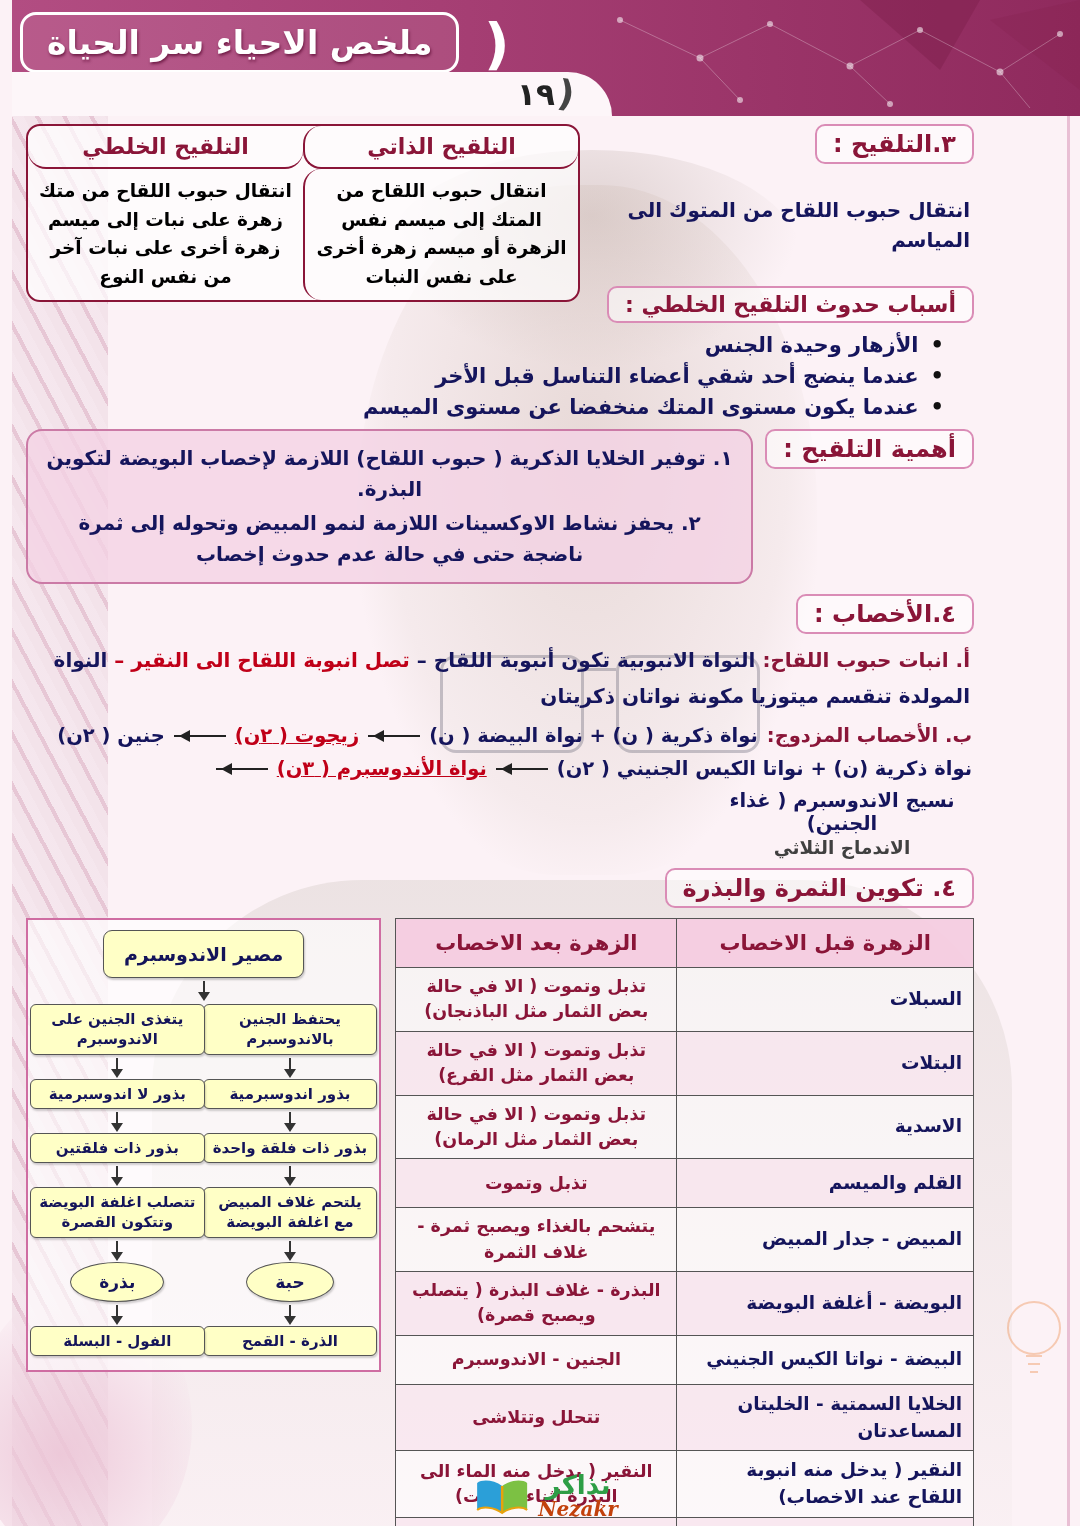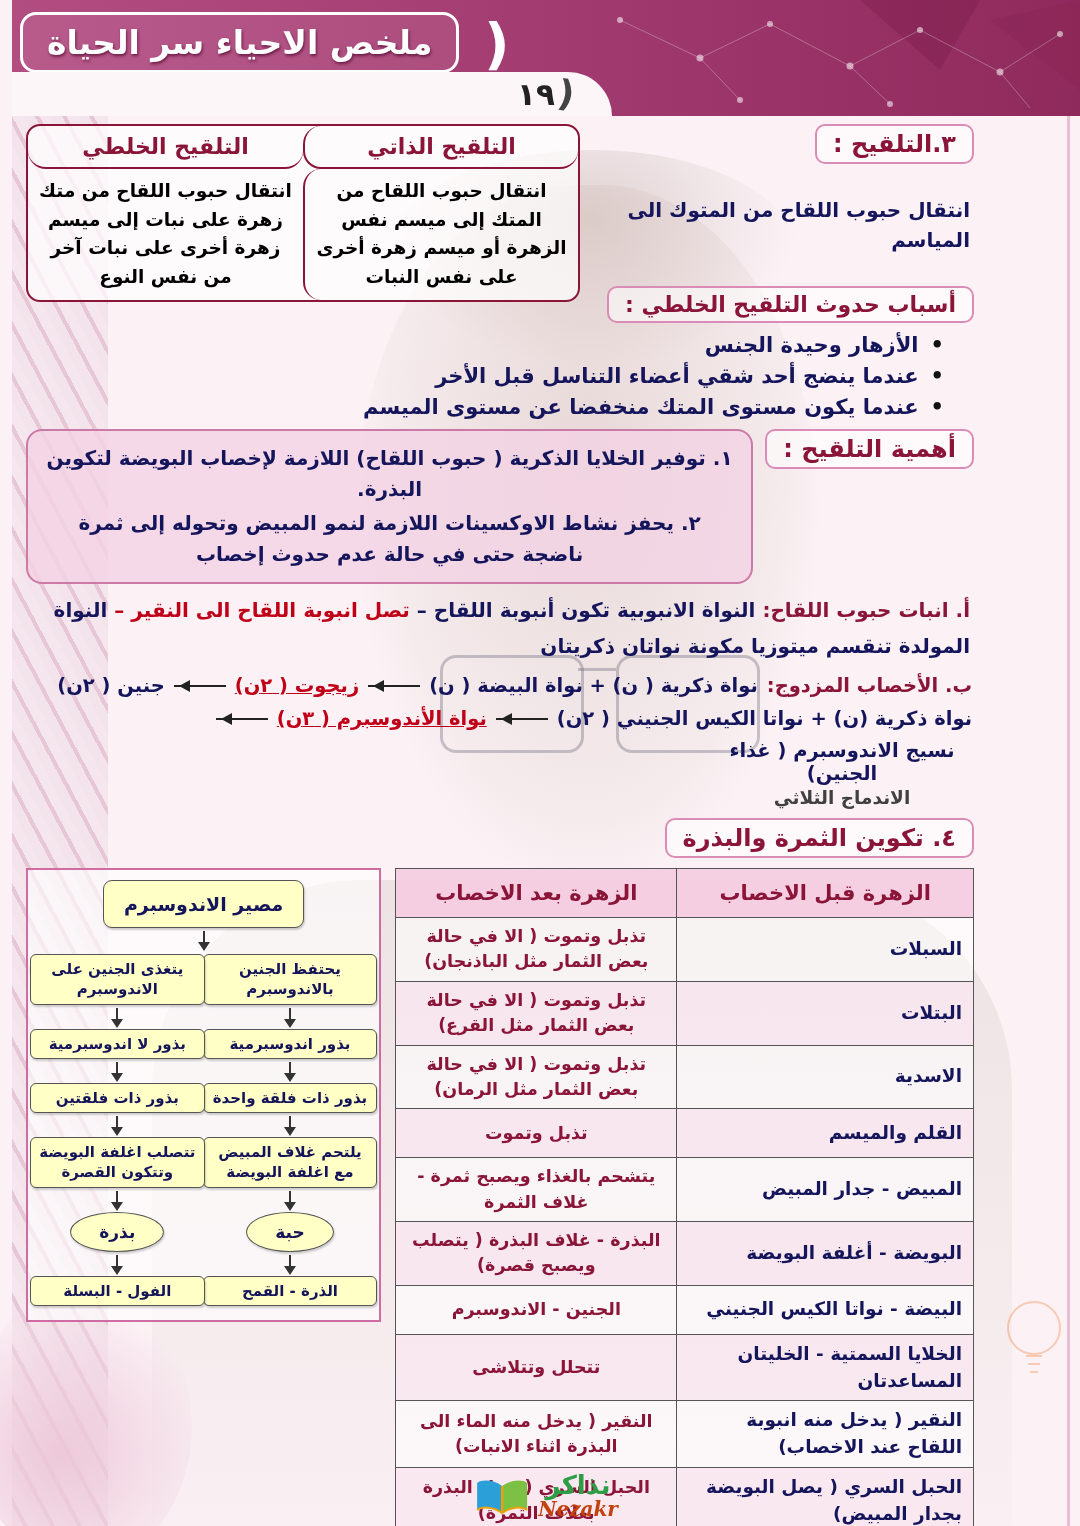--- a/index.html
+++ b/index.html
@@ -192,20 +192,23 @@
     </ul>
 
     <div class="importance-row">
       <span class="pill">أهمية التلقيح :</span>
       <div class="importance-box">
         <p>١. توفير الخلايا الذكرية ( حبوب اللقاح) اللازمة لإخصاب البويضة لتكوين البذرة.</p>
         <p>٢. يحفز نشاط الاوكسينات اللازمة لنمو المبيض وتحوله إلى ثمرة ناضجة حتى في حالة عدم حدوث إخصاب</p>
       </div>
     </div>
 
+    <div class="sec-row">
+      <span class="pill">٤.الأخصاب :</span>
+    </div>
 
     <p class="item-a">
       <span class="maroon">أ. انبات حبوب اللقاح:</span>
       <span class="navy">النواة الانبوبية تكون أنبوبة اللقاح –</span>
       <span class="red">تصل انبوبة اللقاح الى النقير –</span>
       <span class="navy">النواة المولدة تنقسم ميتوزيا مكونة نواتان ذكريتان</span>
     </p>
 
     <div class="chain">
       <span class="maroon">ب. الأخصاب المزدوج:</span>

